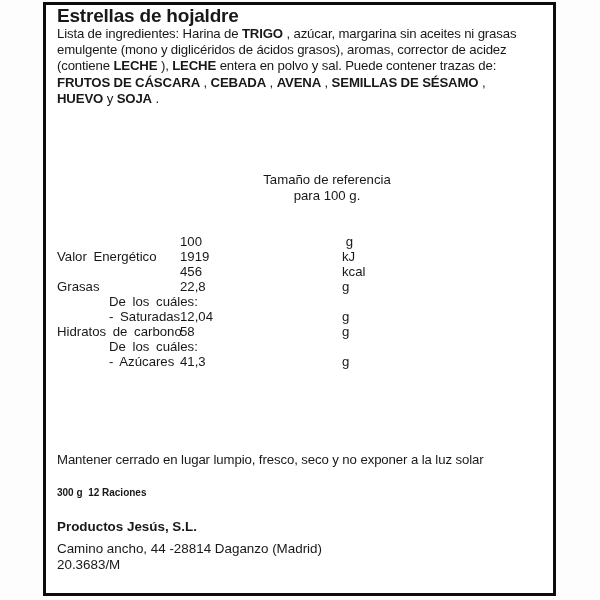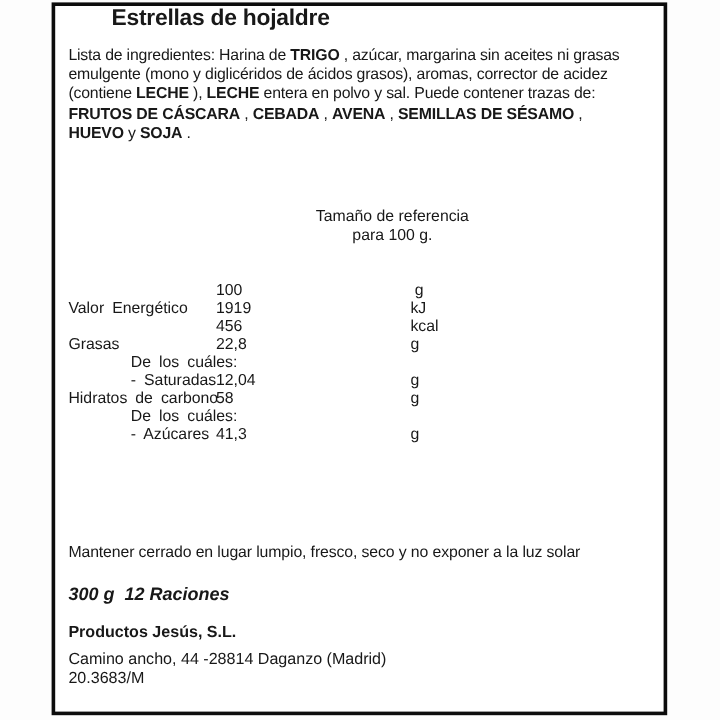--- a/index.html
+++ b/index.html
@@ -28,30 +28,28 @@
     background: #ffffff;
   }
   .title {
     position: absolute;
     left: 11px;
     top: 0px;
     font-size: 19px;
     font-weight: 700;
     letter-spacing: -0.2px;
     white-space: pre;
-    margin-left: 36px;
   }
   .ingredients {
     position: absolute;
     left: 11px;
     top: 21px;
     font-size: 13.2px;
     letter-spacing: -0.15px;
     line-height: 16.2px;
-    margin-top: 12px;
   }
   .ing-line { white-space: pre; }
   .b { font-weight: 700; }
   .reference {
     position: absolute;
     left: 101px;
     top: 167px;
     width: 360px;
     text-align: center;
     font-size: 13.2px;
@@ -91,24 +89,23 @@
     left: 11px;
     top: 447px;
     font-size: 13.2px;
     letter-spacing: -0.1px;
     white-space: pre;
   }
   .netweight {
     position: absolute;
     left: 11px;
     top: 482px;
-    font-size: 15px;
+    font-size: 10px;
     font-weight: 700;
     white-space: pre;
-    font-style: italic;
   }
   .manufacturer {
     position: absolute;
     left: 11px;
     top: 514px;
     font-size: 13.4px;
     font-weight: 700;
     white-space: pre;
   }
   .address {

